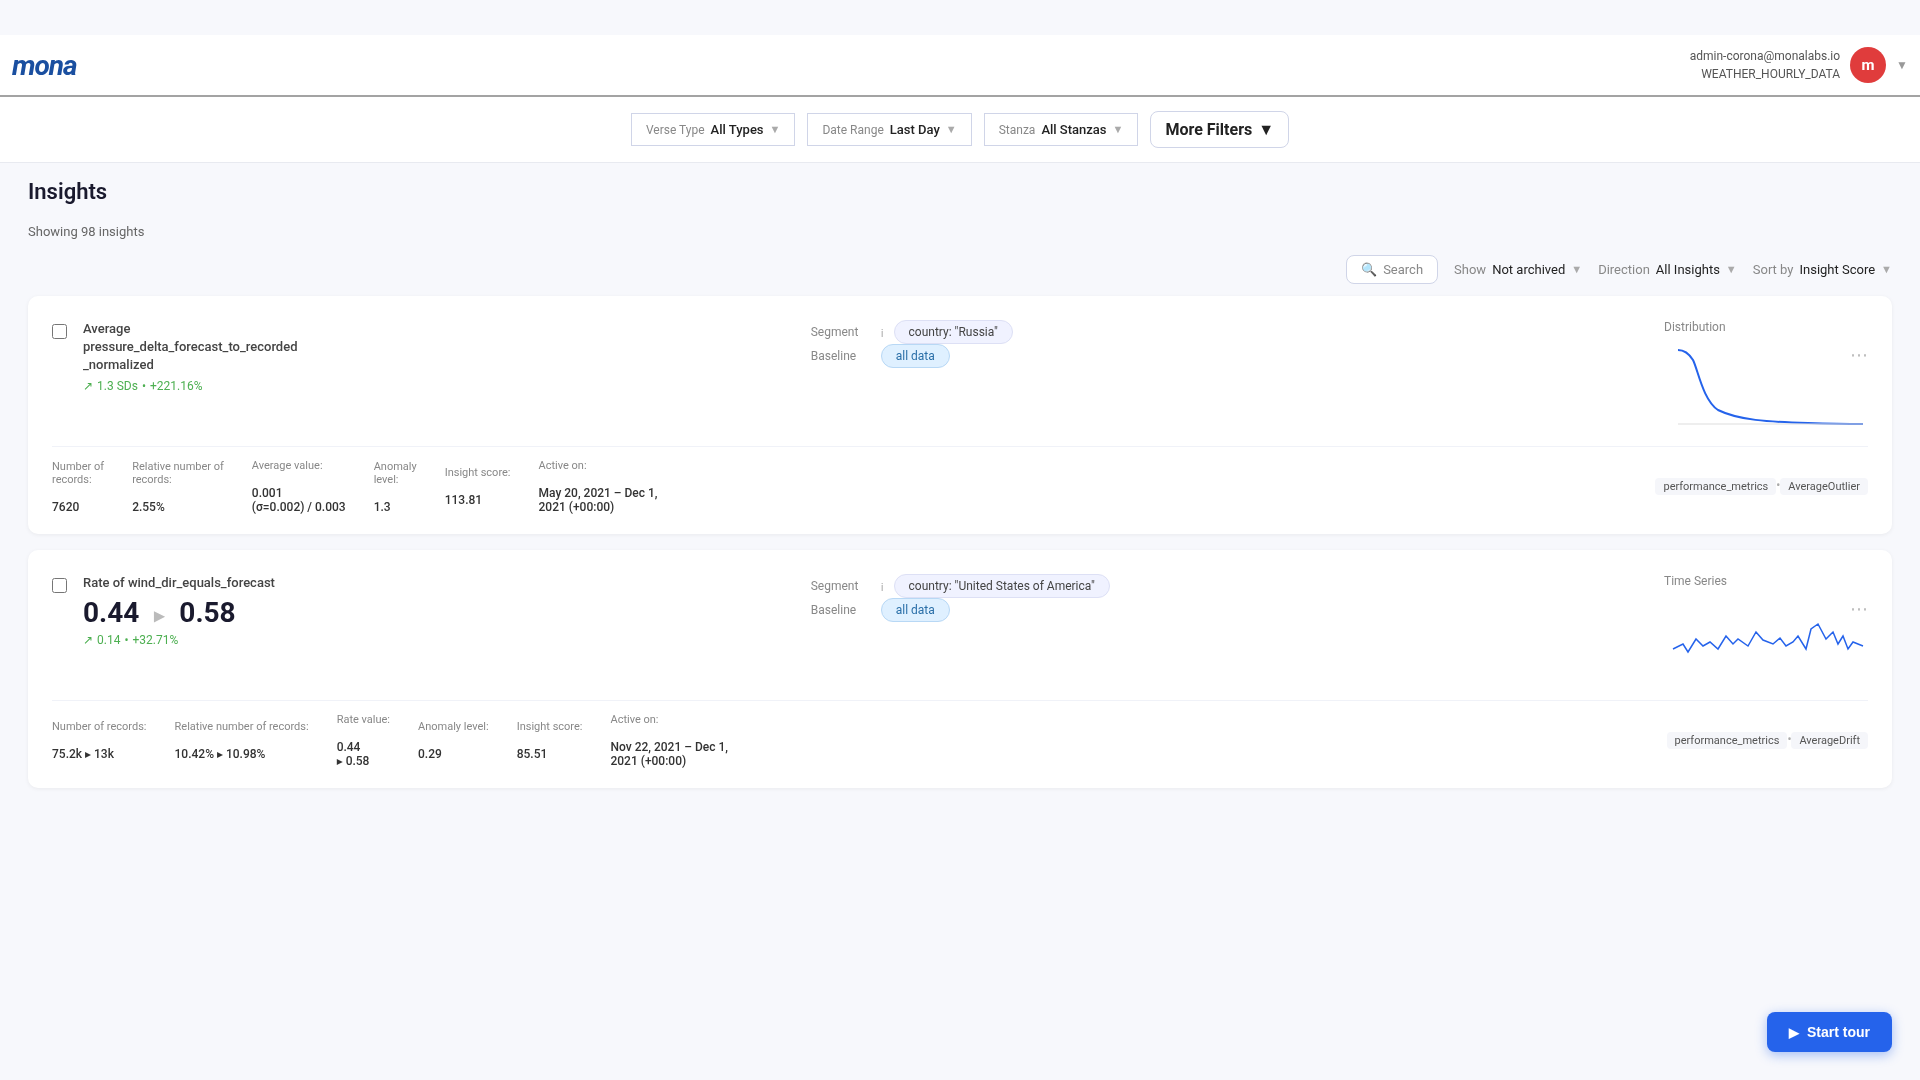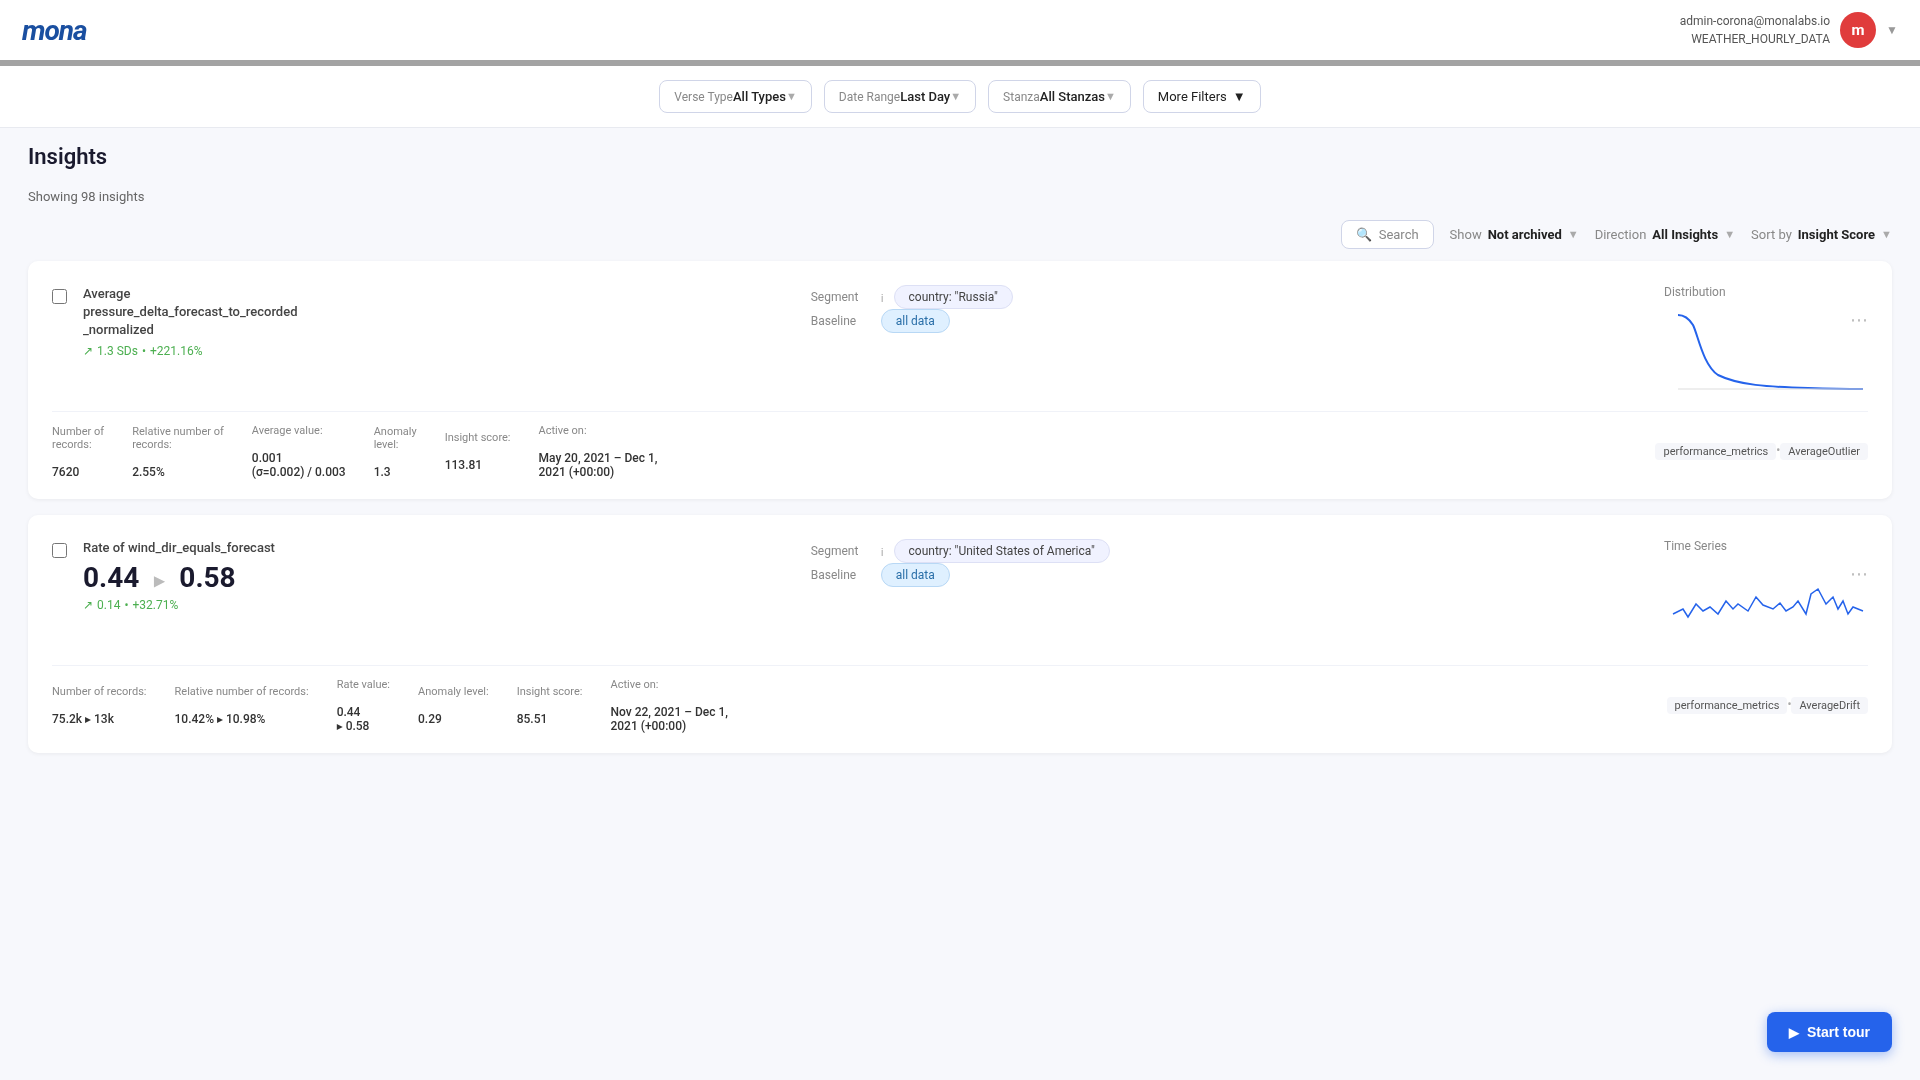--- a/index.html
+++ b/index.html
@@ -1,44 +1,44 @@
 <!DOCTYPE html>
 <html><head>
   <meta charset="utf-8">
   <style>
     * { box-sizing: border-box; margin: 0; padding: 0; }
     body { font-family: -apple-system, BlinkMacSystemFont, 'Segoe UI', Roboto, sans-serif; background: #f7f8fc; color: #333; font-size: 14px; }
 
     
-    .header { background: #fff; display: flex; align-items: center; justify-content: space-between; padding: 12px 22px; border-bottom: 6px solid #a3a3a3; }
+    .header { background: #fff; display: flex; align-items: center; justify-content: space-between; padding: 12px 12px; border-bottom: 2px solid #a3a3a3; margin-top: 35px; }
     .logo { font-size: 28px; font-weight: 700; color: #1a4fa0; letter-spacing: -1px; font-style: italic; }
     .user-info { display: flex; align-items: center; gap: 10px; }
     .user-text { text-align: right; font-size: 12px; color: #555; line-height: 1.5; }
     .avatar { width: 36px; height: 36px; border-radius: 50%; background: #e03c3c; display: flex; align-items: center; justify-content: center; color: #fff; font-size: 15px; font-weight: 700; }
     .chevron-down { color: #999; font-size: 12px; cursor: pointer; }
 
     
     .filters-row { background: #fff; display: flex; align-items: center; justify-content: center; gap: 12px; padding: 14px 28px; border-bottom: 1px solid #e8eaf0; }
-    .filter-dropdown { display: flex; align-items: center; border: 1.5px solid #d0d5e8; border-radius: 8px; padding: 8px 14px; cursor: pointer; background: #fff; font-size: 13px; white-space: nowrap; }
+    .filter-dropdown { display: flex; align-items: center; border: 1.5px solid #d0d5e8; border-radius: 0; padding: 8px 14px; gap: 6px; cursor: pointer; background: #fff; font-size: 13px; white-space: nowrap; }
     .filter-label { color: #888; font-size: 12px; }
     .filter-value { color: #222; font-weight: 500; }
     .filter-arrow { color: #aaa; font-size: 11px; }
-    .more-filters { display: flex; align-items: center; border: 1.5px solid #d0d5e8; border-radius: 8px; padding: 8px 14px; gap: 6px; cursor: pointer; background: #fff; font-size: 13px; font-weight: 400; color: #222; }
+    .more-filters { display: flex; align-items: center; border: 1.5px solid #d0d5e8; border-radius: 8px; padding: 8px 14px; gap: 6px; cursor: pointer; background: #fff; font-size: 16px; font-weight: 700; color: #222; }
 
     
     .page-header { display: flex; align-items: center; justify-content: space-between; padding: 16px 28px 8px 28px; }
     .insights-title { font-size: 22px; font-weight: 600; color: #1a1a2e; }
     .showing-count { color: #666; font-size: 13px; padding: 0 28px 8px 28px; margin-top: 12px; }
 
     
     .toolbar { display: flex; align-items: center; justify-content: flex-end; gap: 16px; padding: 8px 28px 12px 28px; }
     .search-box { display: flex; align-items: center; gap: 6px; border: 1.5px solid #d0d5e8; border-radius: 8px; padding: 6px 14px; background: #fff; cursor: pointer; color: #888; font-size: 13px; }
     .show-control, .direction-control, .sortby-control { display: flex; align-items: center; gap: 6px; font-size: 13px; color: #555; }
     .control-label { color: #888; }
-    .control-value { color: #222; font-weight: 700; cursor: pointer; }
+    .control-value { color: #222; font-weight: 400; cursor: pointer; }
     .control-arrow { color: #aaa; font-size: 11px; cursor: pointer; }
 
     
     .cards-container { padding: 0 28px; }
     .insight-card { background: #fff; border-radius: 10px; margin-bottom: 16px; padding: 24px 24px 20px 24px; box-shadow: 0 1px 4px rgba(0,0,0,0.06); position: relative; }
     .card-top { display: flex; align-items: flex-start; gap: 0; }
     .card-checkbox { margin-right: 16px; margin-top: 4px; }
     .card-main { flex: 1; }
     .card-metric-name { font-size: 13px; color: #444; font-weight: 500; margin-bottom: 4px; line-height: 1.4; }
     .card-value { font-size: 30px; font-weight: 700; color: #1a1a2e; margin-bottom: 4px; }

